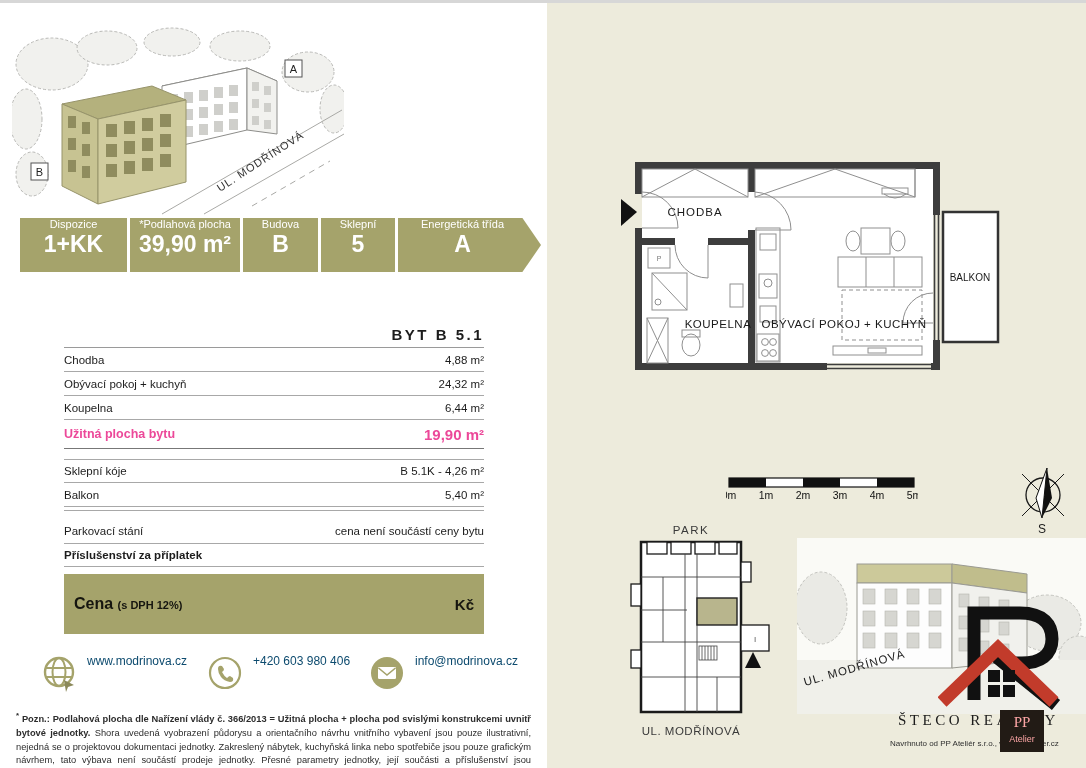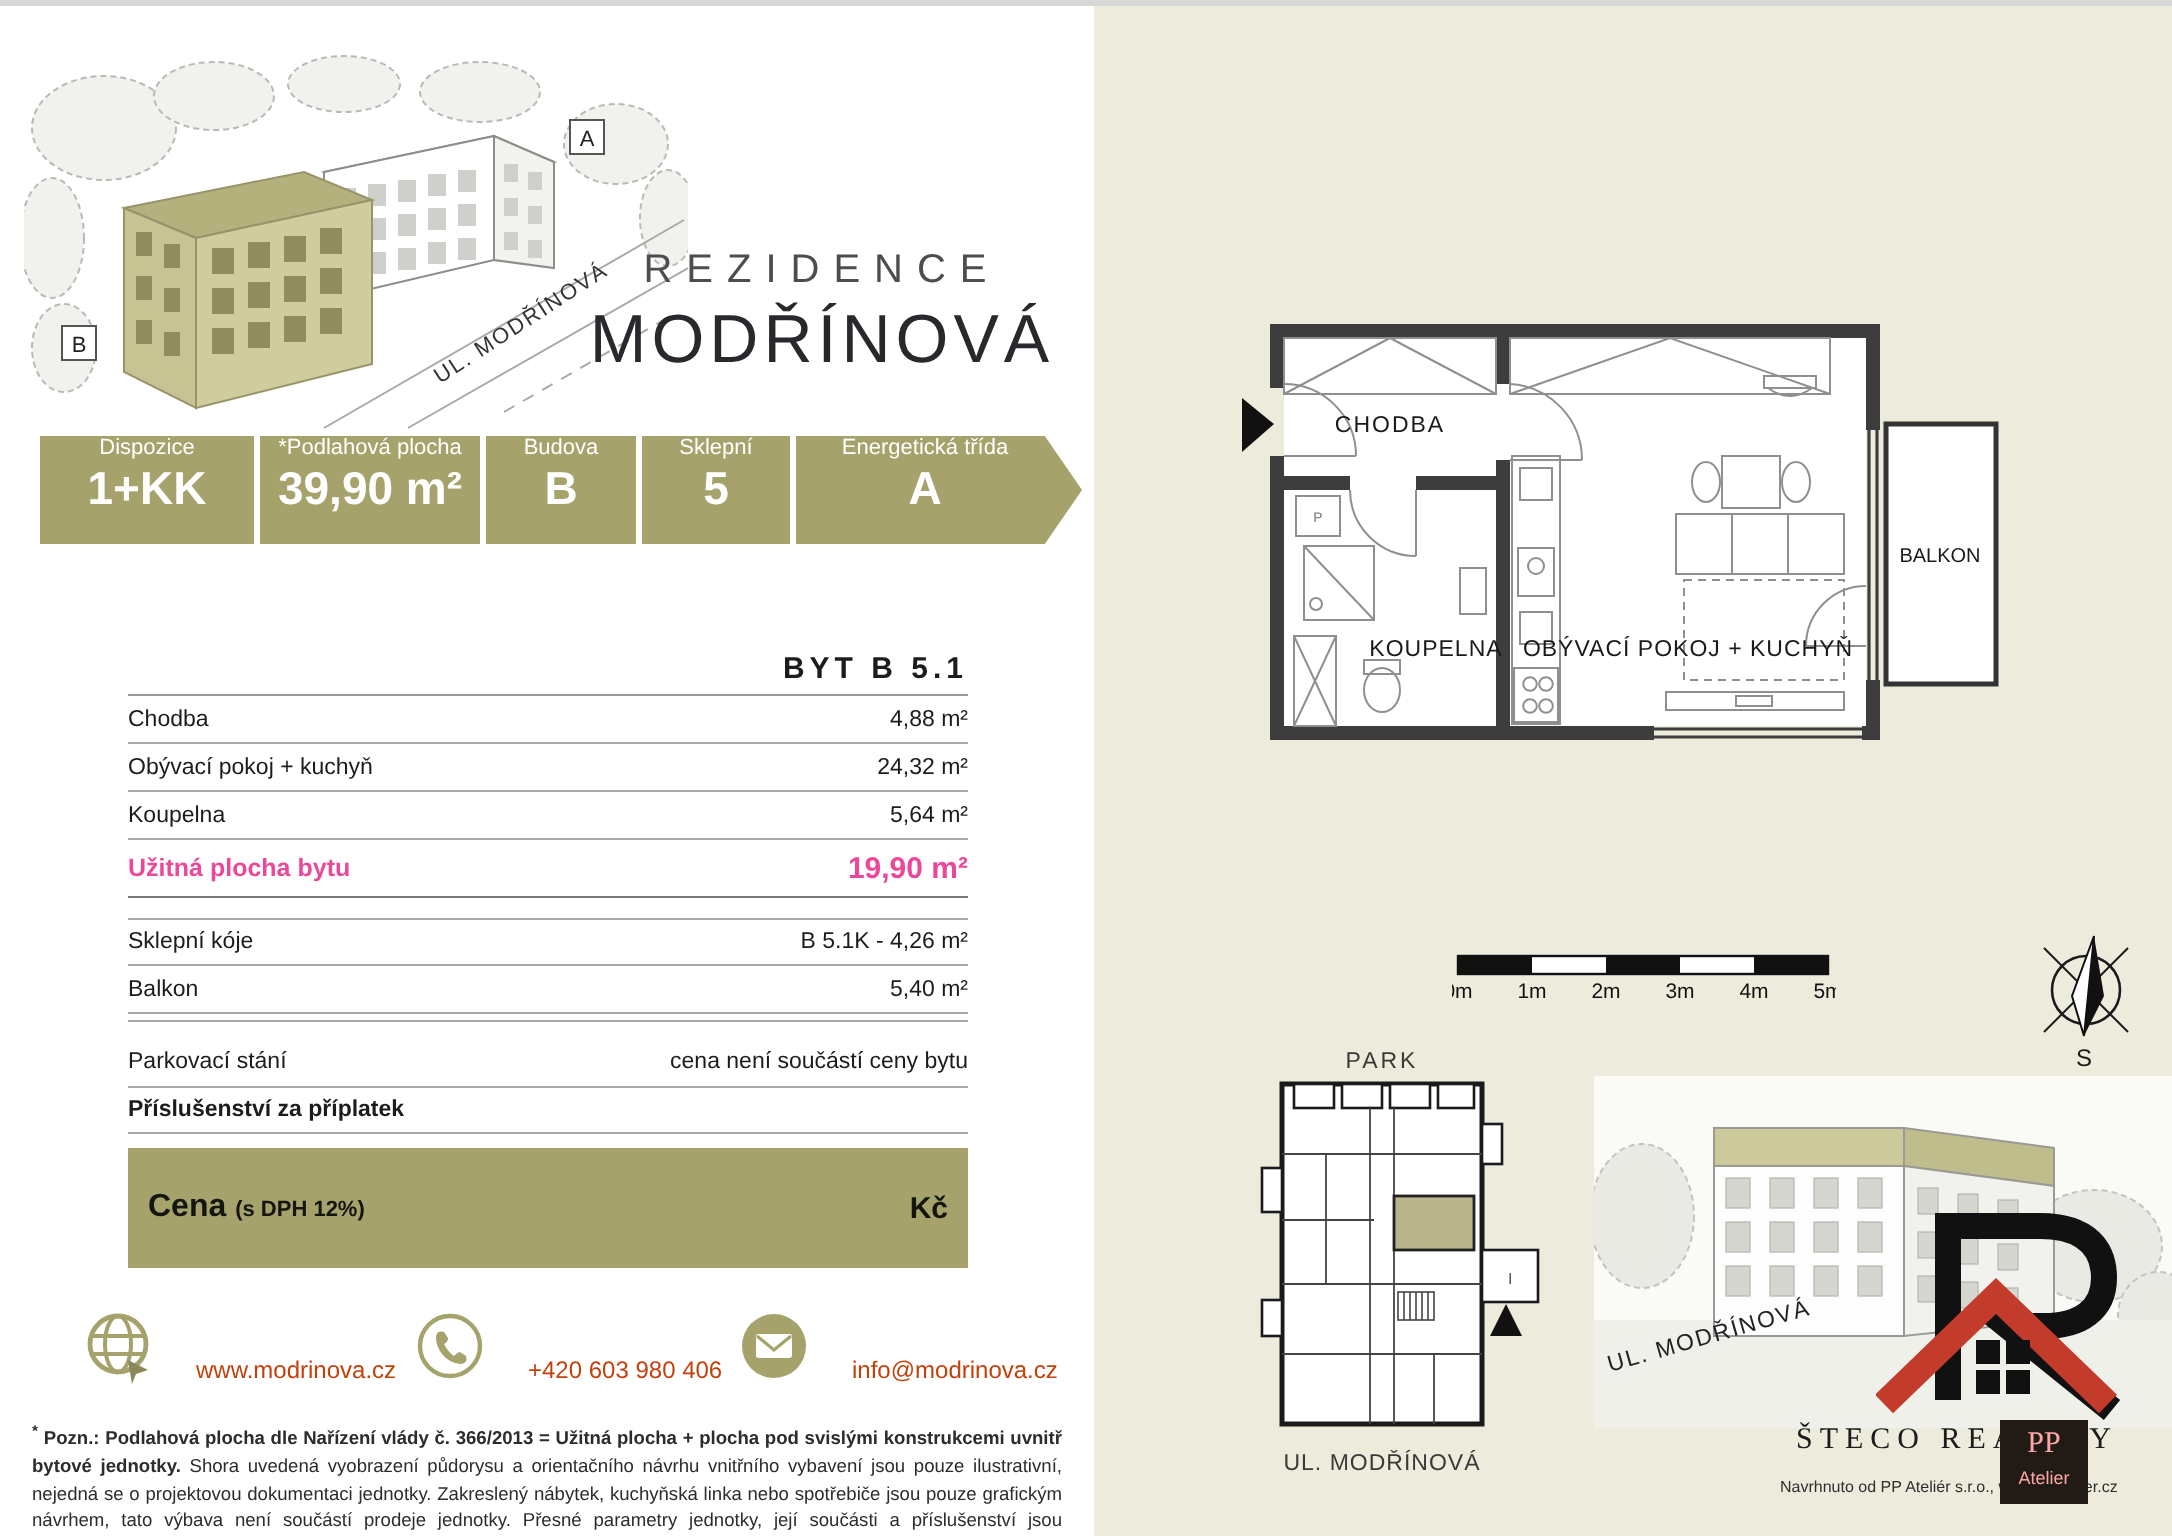--- a/index.html
+++ b/index.html
@@ -27,21 +27,21 @@
            border-bottom:1.5px solid #777;font-weight:bold;color:#ec4899;}
   .t-total .n{font-size:12.5px;}
   .t-total .v{font-size:15px;}
   .dbl{height:3px;border-bottom:1px solid #a8a8a8;}
   .price-bar{margin-top:7px;height:36px;background:#a5a36b;display:flex;align-items:center;
              justify-content:space-between;padding:12px 10px;color:#15150f;}
   .price-bar .pl{font-size:16px;font-weight:bold;}
   .price-bar .pl .note{font-size:11px;}
   .price-bar .pv{font-size:15px;font-weight:bold;}
   
-  .contact-item{position:absolute;display:flex;align-items:flex-end;gap:20px;font-size:12px;color:#c2410c;}
+  .contact-item{position:absolute;display:flex;align-items:flex-start;gap:9px;font-size:12px;color:#0c4a6e;}
   
   #footnote{left:16px;top:710px;width:515px;font-size:9.3px;color:#2c2c2c;line-height:1.48;text-align:justify;}
   #footnote .b{font-weight:bold;}
   svg text{font-family:"Liberation Sans",sans-serif;}
   .serifbrand{font-family:"Liberation Serif",serif;}
 </style>
 </head>
 <body>
 
 <div id="page">
@@ -127,24 +127,20 @@
     <g>
       <rect x="273" y="36" width="17" height="17" fill="#fff" stroke="#555"></rect>
       <text x="281.5" y="49" font-size="11" text-anchor="middle" fill="#222">A</text>
     </g>
     <g>
       <rect x="19" y="139" width="17" height="17" fill="#fff" stroke="#555"></rect>
       <text x="27.5" y="152" font-size="11" text-anchor="middle" fill="#222">B</text>
     </g>
   </svg>
 
-  <div class="abs" style="left:280px;top:124px;width:262px;text-align:center">
-    <div class="subtitle">REZIDENCE</div>
-    <div class="maintitle">MODŘÍNOVÁ</div>
-  </div>
 
   <div class="abs" style="left:20px;top:218px;display:flex;gap:3px">
     <div class="badge" style="width:107px">
       <span class="lbl">Dispozice</span>
       <span class="val">1+KK</span>
     </div>
     <div class="badge" style="width:110px">
       <span class="lbl">*Podlahová plocha</span>
       <span class="val">39,90 m²</span>
     </div>
@@ -167,21 +163,21 @@
     <div class="t-row">
       <span>Chodba</span>
       <span>4,88 m²</span>
     </div>
     <div class="t-row">
       <span>Obývací pokoj + kuchyň</span>
       <span>24,32 m²</span>
     </div>
     <div class="t-row">
       <span>Koupelna</span>
-      <span>5,64 m²</span>
+      <span>6,44 m²</span>
     </div>
     <div class="t-total">
       <span class="n">Užitná plocha bytu</span>
       <span class="v">19,90 m²</span>
     </div>
     <div style="height:10px"></div>
     <div class="t-row" style="border-top:1px solid #a8a8a8;height:22px">
       <span>Sklepní kóje</span>
       <span>B 5.1K - 4,26 m²</span>
     </div>

